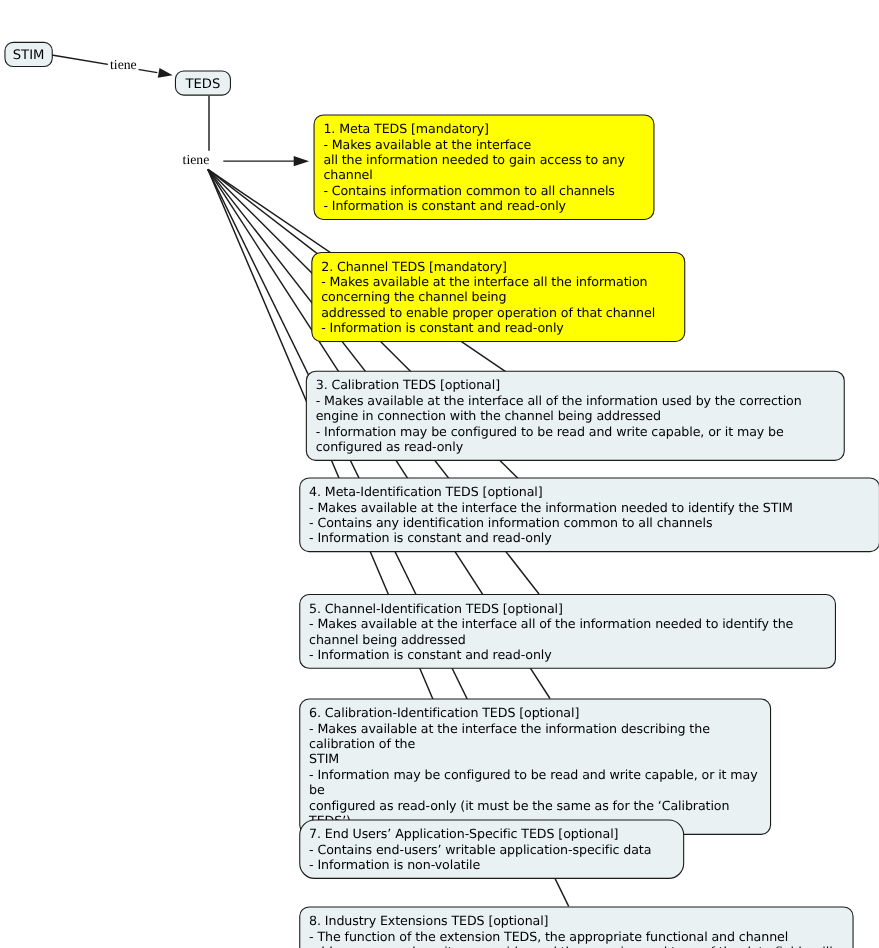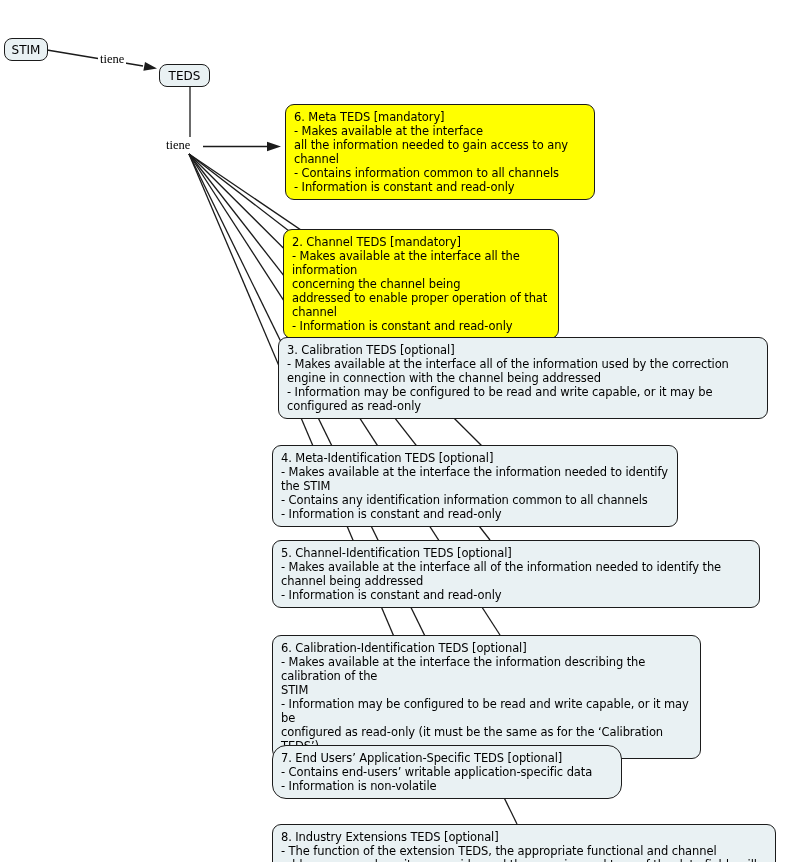--- a/index.html
+++ b/index.html
@@ -100,40 +100,40 @@
   </svg>
 
   <div class="node" style="left:4px; top:5px; width:44px; height:23px;">STIM</div>
 
   <div class="node" style="left:159px; top:31px; width:51px; height:23px;">TEDS</div>
 
   <span class="edge-label" style="left:98px; top:20px;">tiene</span>
 
   <span class="edge-label" style="left:164px; top:106px;">tiene</span>
 
-  <div class="dbox mandatory" style="left:285px; top:71px;  width:310px;">6. Meta TEDS [mandatory]
+  <div class="dbox mandatory" style="left:285px; top:71px;  width:310px;">1. Meta TEDS [mandatory]
 - Makes available at the interface
 all the information needed to gain access to any
 channel
 - Contains information common to all channels
 - Information is constant and read-only</div>
 
-  <div class="dbox mandatory" style="left:283px; top:196px; width:276px;">2. Channel TEDS [mandatory]
+  <div class="dbox mandatory" style="left:283px; top:196px; width:340px;">2. Channel TEDS [mandatory]
 - Makes available at the interface all the information
 concerning the channel being
 addressed to enable proper operation of that channel
 - Information is constant and read-only</div>
 
   <div class="dbox optional" style="left:278px; top:304px; width:490px;">3. Calibration TEDS [optional]
 - Makes available at the interface all of the information used by the correction
 engine in connection with the channel being addressed
 - Information may be configured to be read and write capable, or it may be
 configured as read-only</div>
 
-  <div class="dbox optional" style="left:272px; top:412px; width:406px;">4. Meta-Identification TEDS [optional]
+  <div class="dbox optional" style="left:272px; top:401px; width:528px;">4. Meta-Identification TEDS [optional]
 - Makes available at the interface the information needed to identify the STIM
 - Contains any identification information common to all channels
 - Information is constant and read-only</div>
 
   <div class="dbox optional" style="left:272px; top:507px; width:488px;">5. Channel-Identification TEDS [optional]
 - Makes available at the interface all of the information needed to identify the
 channel being addressed
 - Information is constant and read-only</div>
 
   <div class="dbox optional" style="left:272px; top:602px; width:429px;">6. Calibration-Identification TEDS [optional]

